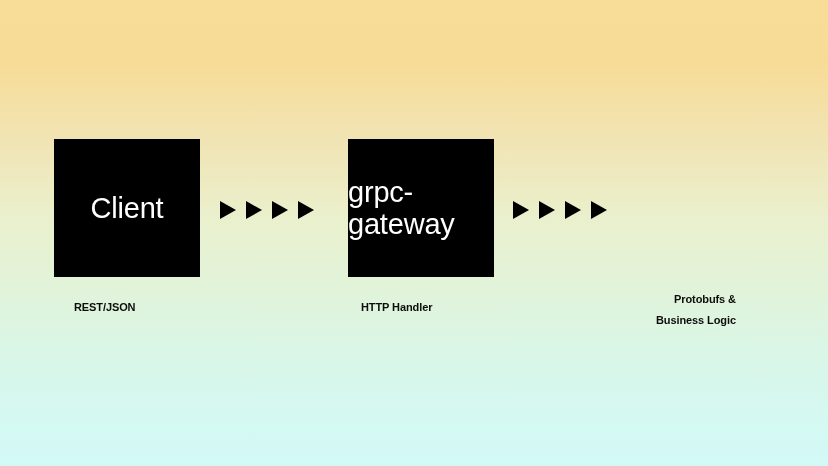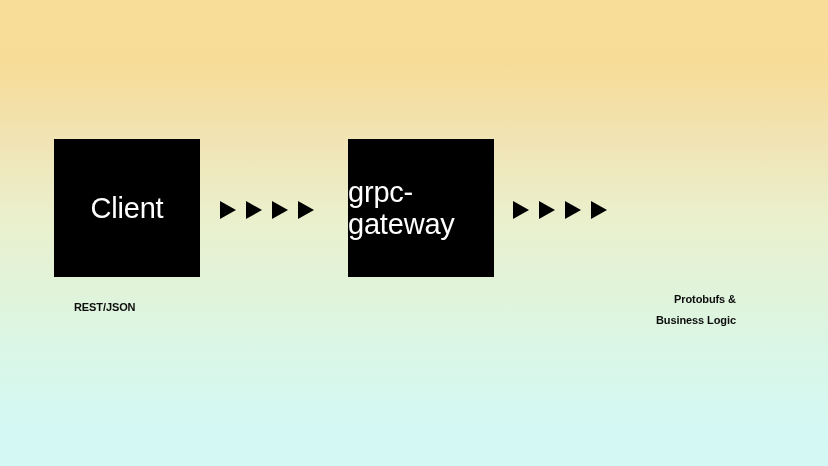--- a/index.html
+++ b/index.html
@@ -107,20 +107,21 @@
     <span class="arrow-tri"></span>
     <span class="arrow-tri"></span>
     <span class="arrow-tri"></span>
     <span class="arrow-tri"></span>
   </div>
 
   <div class="node-box" id="box-gateway">
     <span class="node-label">grpc-
 gateway</span>
   </div>
+  <div class="caption" id="caption-gateway">HTTP Handler</div>
 
   <div class="arrow-group" id="arrows-2">
     <span class="arrow-tri"></span>
     <span class="arrow-tri"></span>
     <span class="arrow-tri"></span>
     <span class="arrow-tri"></span>
   </div>
 
   <div class="caption" id="caption-backend">Protobufs &amp;
 Business Logic</div>

